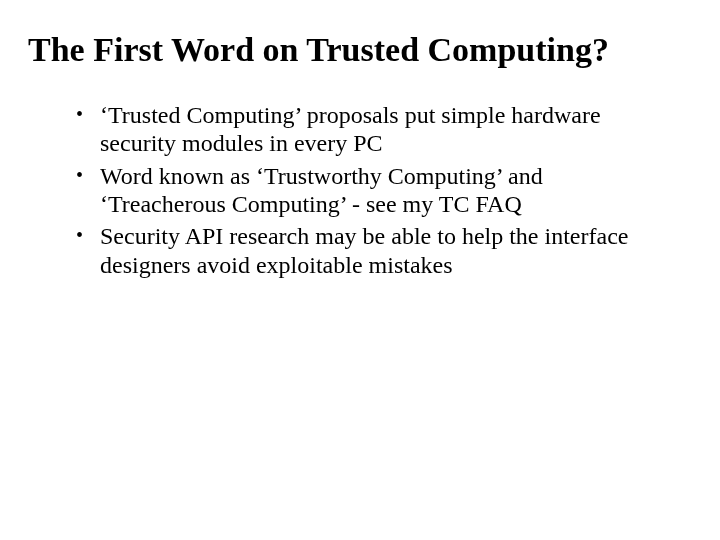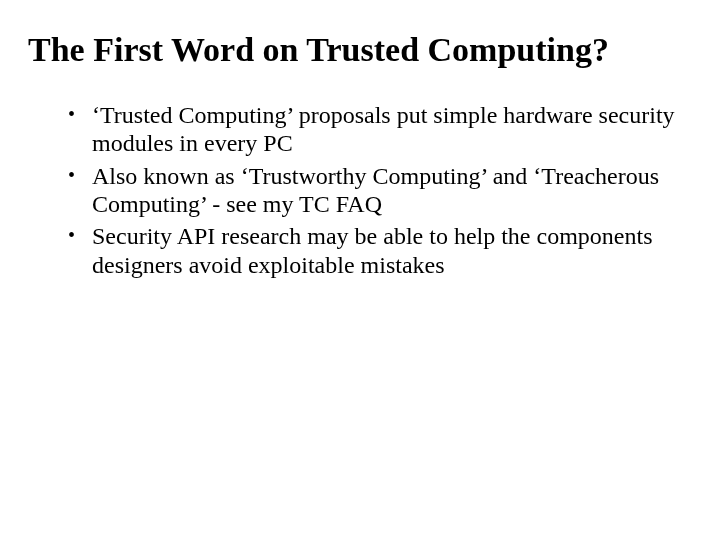--- a/index.html
+++ b/index.html
@@ -18,21 +18,21 @@
     padding: 24px 28px 0 28px;
   }
   .title {
     font-size: 34px;
     font-weight: bold;
     line-height: 1.15;
     margin: 6px 0 32px 0;
   }
   ul.bullets {
     list-style: none;
-    margin: 8px;
+    margin: 16px;
     padding: 0 8px 0 32px;
   }
   ul.bullets li {
     position: relative;
     font-size: 24px;
     line-height: 1.18;
     margin: 0 0 4px 0;
     padding-left: 24px;
   }
   ul.bullets li::before {
@@ -44,16 +44,16 @@
     line-height: 1.3;
   }
 </style>
 </head>
 <body>
 
 <div class="slide">
   <div class="title">The First Word on Trusted Computing?</div>
   <ul class="bullets">
     <li>‘Trusted Computing’ proposals put simple hardware security modules in every PC</li>
-    <li>Also known as ‘Trustworthy Computing’ and ‘Treacherous Computing’ - see my TC FAQ</li>
-    <li>Security API research may be able to help the components designers avoid exploitable mistakes</li>
+    <li>Word known as ‘Trustworthy Computing’ and ‘Treacherous Computing’ - see my TC FAQ</li>
+    <li>Security API research may be able to help the interface designers avoid exploitable mistakes</li>
   </ul>
 </div>
 
 </body></html>

